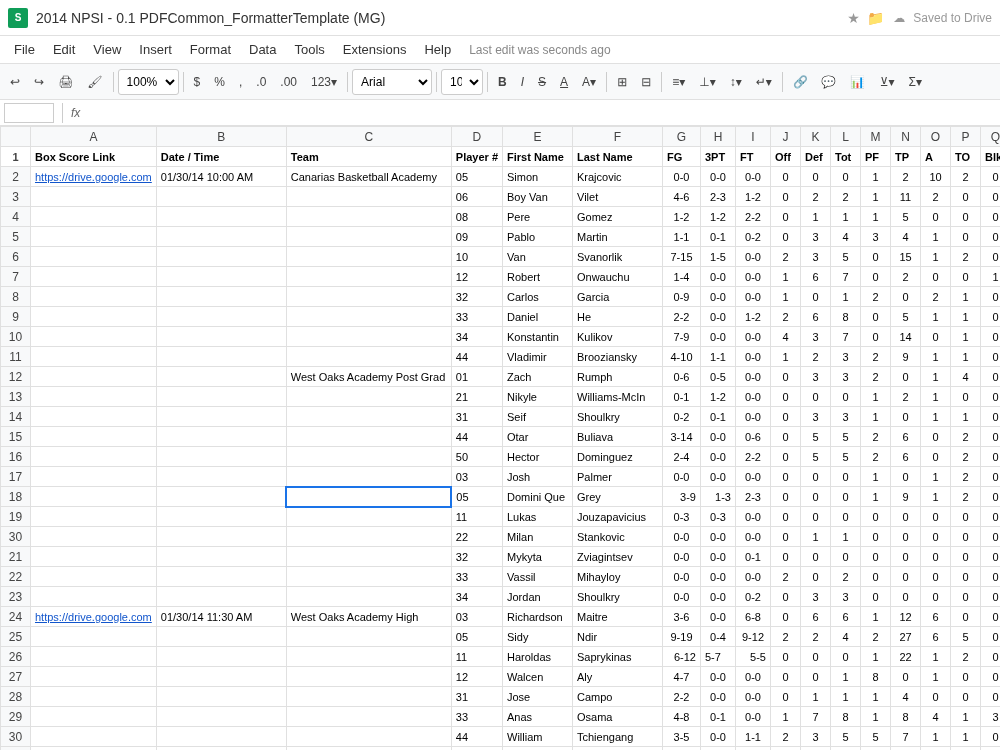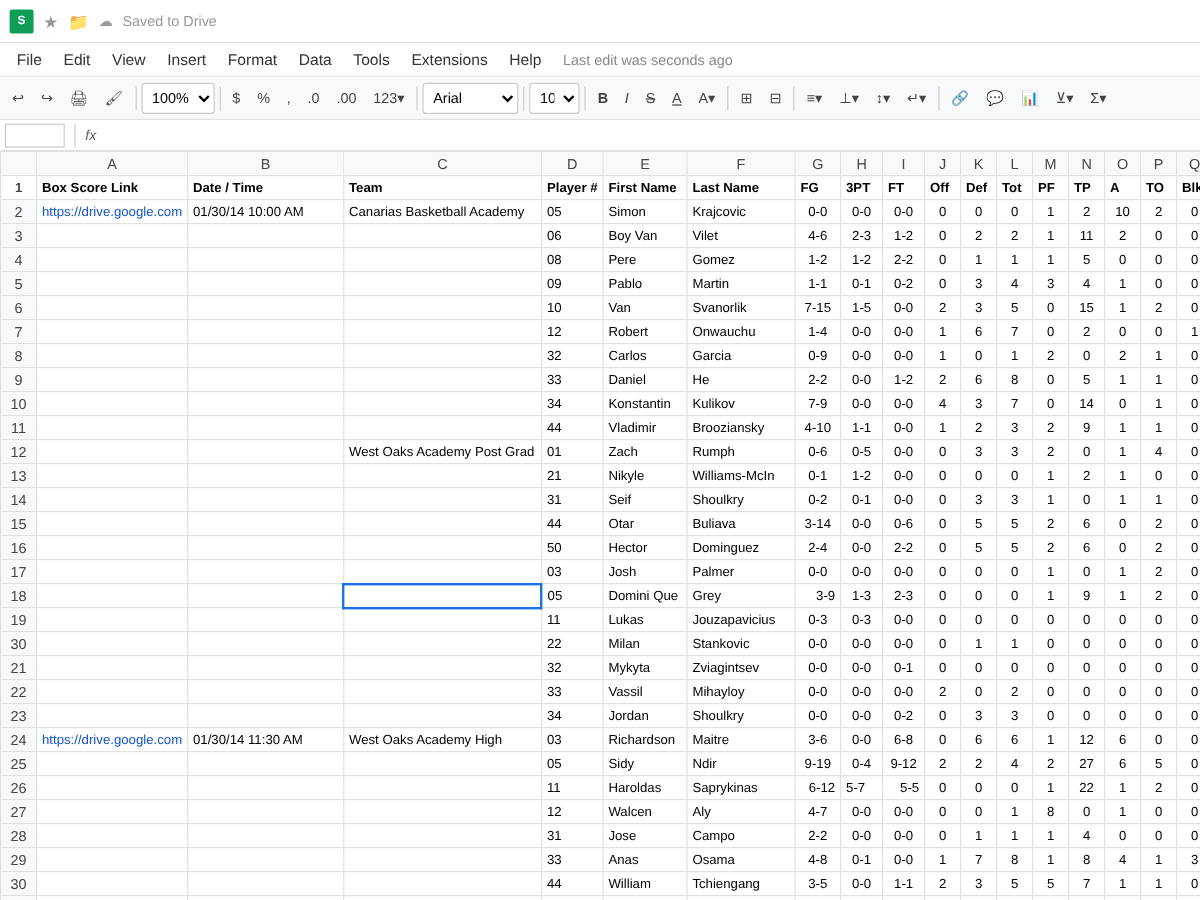--- a/index.html
+++ b/index.html
@@ -91,21 +91,21 @@
       left: 0;
       z-index: 5;
     }
     
     .corner {
       background: #f8f9fa;
       position: sticky; top: 0; left: 0;
       z-index: 15;
     }
     td.data { font-size: 11px; }
-    td.link { color: #1155cc; cursor: pointer; }
+    td.link { color: #1155cc; text-decoration: underline; cursor: pointer; }
 
     
     tr.header-row td { font-weight: bold; background: #fff; font-size: 11px; }
 
     
     tr:nth-child(odd) td.data { background: #fff; }
     tr:nth-child(even) td.data { background: #fff; }
 
     .bold { font-weight: bold; }
 
@@ -128,20 +128,21 @@
     .col-P { min-width: 30px; width: 30px; text-align: center; }
     .col-Q { min-width: 30px; width: 30px; text-align: center; }
   </style>
 </head>
 <body>
 
 <div id="title-bar">
   <div class="app-icon">
     <span>S</span>
   </div>
+  <span class="doc-title">2014 NPSI - 0.1 PDFCommon_FormatterTemplate (MG)</span>
   <span class="star-icon">★</span>
   <span style="color:#999;font-size:14px;">📁</span>
   <span style="color:#999;font-size:12px;">☁</span>
   <span class="saved-text">Saved to Drive</span>
 </div>
 
 <div id="menu-bar">
   <span class="menu-item">File</span>
   <span class="menu-item">Edit</span>
   <span class="menu-item">View</span>
@@ -584,21 +585,21 @@
         </tr>
         <tr>
           <td class="row-header">18</td>
           <td class="data col-A"></td>
           <td class="data col-B"></td>
           <td class="data col-C" style="border: 2px solid rgb(26, 115, 232); outline: none;"></td>
           <td class="data col-D">05</td>
           <td class="data col-E">Domini Que</td>
           <td class="data col-F">Grey</td>
           <td class="data col-G" style="text-align: right;">3-9</td>
-          <td class="data col-H" style="text-align: center;">1-3</td>
+          <td class="data col-H" style="text-align: right;">1-3</td>
           <td class="data col-I" style="text-align: center;">2-3</td>
           <td class="data col-J" style="text-align: center;">0</td>
           <td class="data col-K" style="text-align: center;">0</td>
           <td class="data col-L" style="text-align: center;">0</td>
           <td class="data col-M" style="text-align: center;">1</td>
           <td class="data col-N" style="text-align: center;">9</td>
           <td class="data col-O" style="text-align: center;">1</td>
           <td class="data col-P" style="text-align: center;">2</td>
           <td class="data col-Q" style="text-align: center;">0</td>
         </tr>

